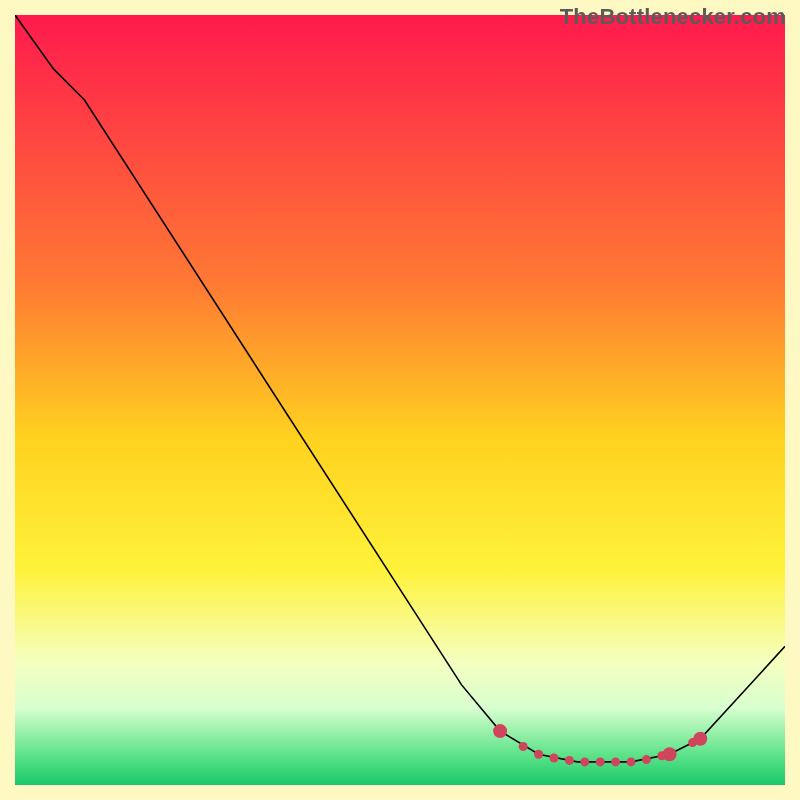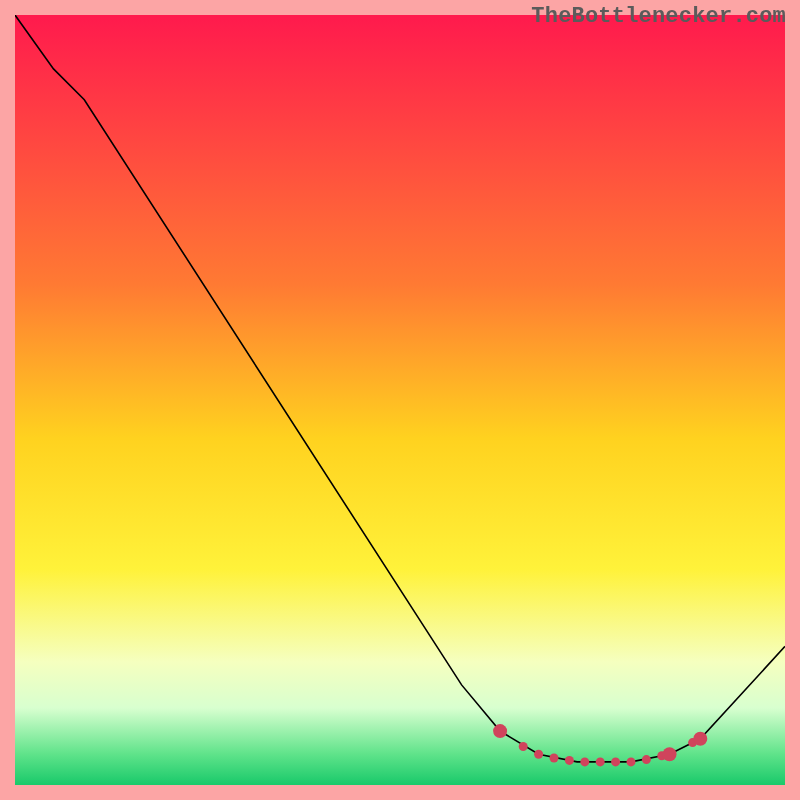--- a/index.html
+++ b/index.html
@@ -8,22 +8,21 @@
     width: 800px;
     height: 800px;
     background: #000;
     overflow: hidden;
     font-family: Arial, Helvetica, sans-serif;
   }
   .frame {
     position: relative;
     width: 800px;
     height: 800px;
-    background: #fca5a5;
-    font-family: Liberation Mono, monospace;
+    background: #fef9c3;
   }
   .watermark {
     position: absolute;
     top: 4px;
     right: 14px;
     font-size: 22px;
     font-weight: 600;
     color: #5b5b5b;
     letter-spacing: 0.2px;
     z-index: 5;

